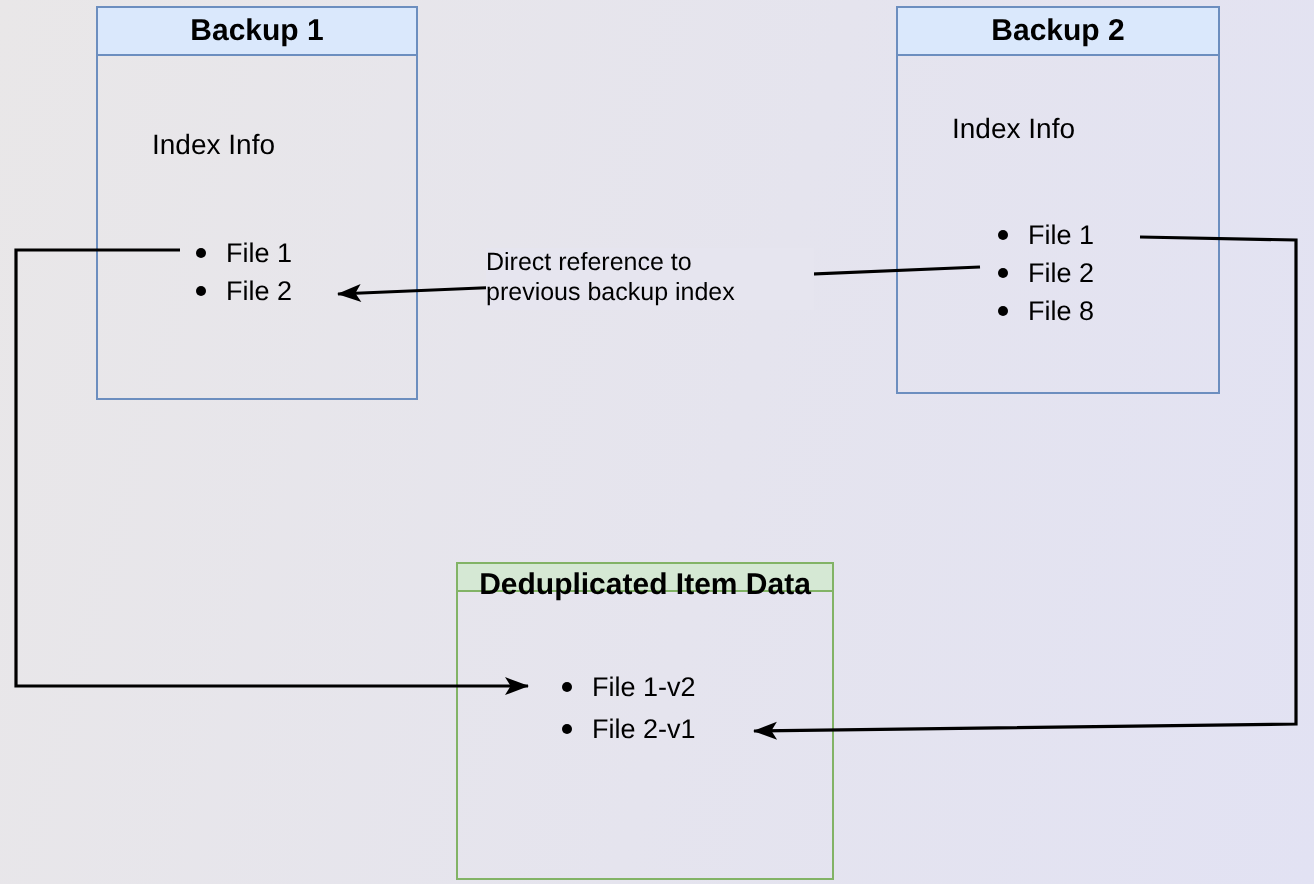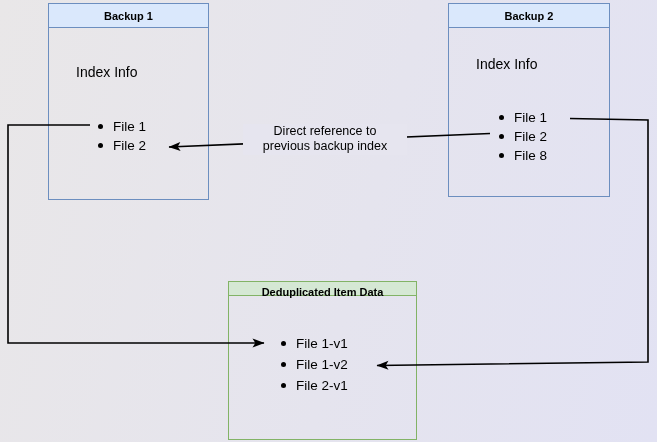--- a/index.html
+++ b/index.html
@@ -22,21 +22,21 @@
     background: transparent;
     z-index: 1;
   }
   .node.blue  { border-color: #6c8ebf; }
   .node.green { border-color: #82b366; }
   .node-header {
     width: 100%;
     box-sizing: border-box;
     text-align: center;
     font-weight: bold;
-    font-size: 11px;
+    font-size: 15px;
     border-bottom: 1.5px solid;
   }
   .blue  .node-header { background: #dae8fc; border-color: #6c8ebf; height: 24px; line-height: 24px; }
   .green .node-header { background: #d5e8d4; border-color: #82b366; height: 14px; line-height: 21px; }
   .node-subtitle {
     position: absolute;
     font-size: 14px;
     white-space: nowrap;
   }
   ul.file-list {
@@ -86,21 +86,20 @@
     stroke: #000;
     stroke-width: 1.6;
   }
   .edge-label {
     position: absolute;
     left: 243px;
     top: 124px;
     width: 164px;
     height: 31px;
     background: #e6e5ef;
-    text-align: center;
     font-size: 12.5px;
     line-height: 15px;
     z-index: 3;
   }
 </style>
 </head>
 <body>
 
 <div class="canvas">
 
@@ -136,24 +135,20 @@
         <span>File 8</span>
       </li>
     </ul>
   </div>
 
   <div class="node green" id="dedup">
     <div class="node-header">Deduplicated Item Data</div>
     <ul class="file-list">
       <li>
         <span class="dot"></span>
-        <span>File 1-v1</span>
-      </li>
-      <li>
-        <span class="dot"></span>
         <span>File 1-v2</span>
       </li>
       <li>
         <span class="dot"></span>
         <span>File 2-v1</span>
       </li>
     </ul>
   </div>
 
   <svg class="edges" viewBox="0 0 657 442">

